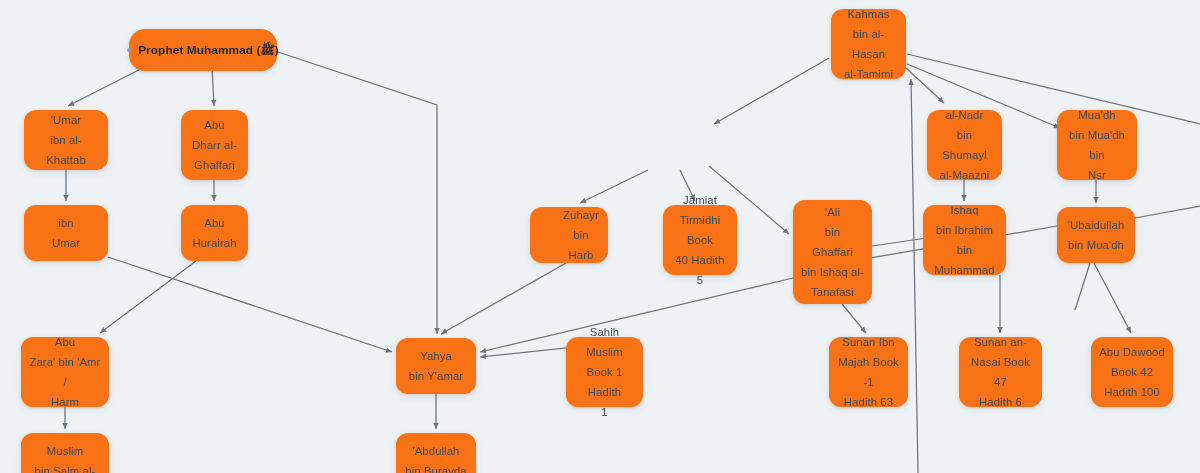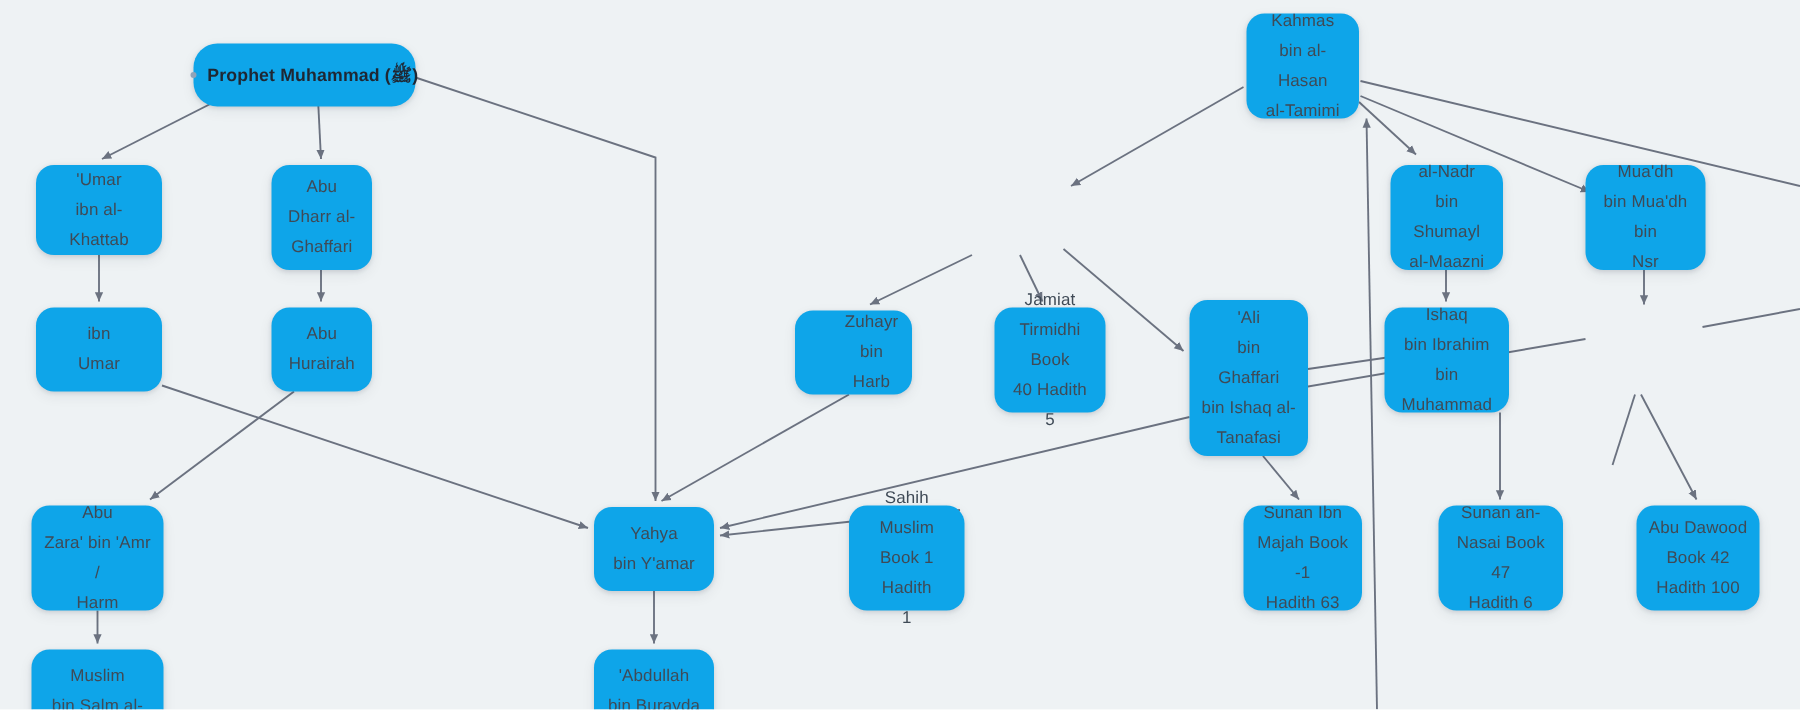--- a/index.html
+++ b/index.html
@@ -19,21 +19,21 @@
     position: absolute;
     left: 0;
     top: 0;
     width: 1200px;
     height: 473px;
     pointer-events: none;
   }
   .node {
     position: absolute;
     box-sizing: border-box;
-    background: #0ea5e9;
+    background: #f97316;
     border-radius: 12px;
     box-shadow: 0 1px 3px rgba(30,41,59,0.13), 0 3px 9px rgba(30,41,59,0.07);
     display: flex;
     align-items: center;
     justify-content: center;
     text-align: center;
     color: #3f4a56;
     font-size: 11.3px;
     line-height: 1.78;
     letter-spacing: 0.1px;
@@ -185,20 +185,24 @@
 bin
 Ghaffari
 bin Ishaq al-
 Tanafasi</span>
   </div>
   <div class="node" style="left:923px; top:205px; width:83px; height:70px;">
     <span class="label">Ishaq
 bin Ibrahim bin
 Muhammad</span>
   </div>
+  <div class="node" style="left:1057px; top:207px; width:78px; height:56px;">
+    <span class="label">'Ubaidullah
+bin Mua'dh</span>
+  </div>
   <div class="node" style="left:21px; top:337px; width:88px; height:70px;">
     <span class="label">Abu
 Zara' bin 'Amr /
 Harm</span>
   </div>
   <div class="node" style="left:396px; top:338px; width:80px; height:56px;">
     <span class="label">Yahya
 bin Y'amar</span>
   </div>
   <div class="node" style="left:566px; top:337px; width:77px; height:70px;">

